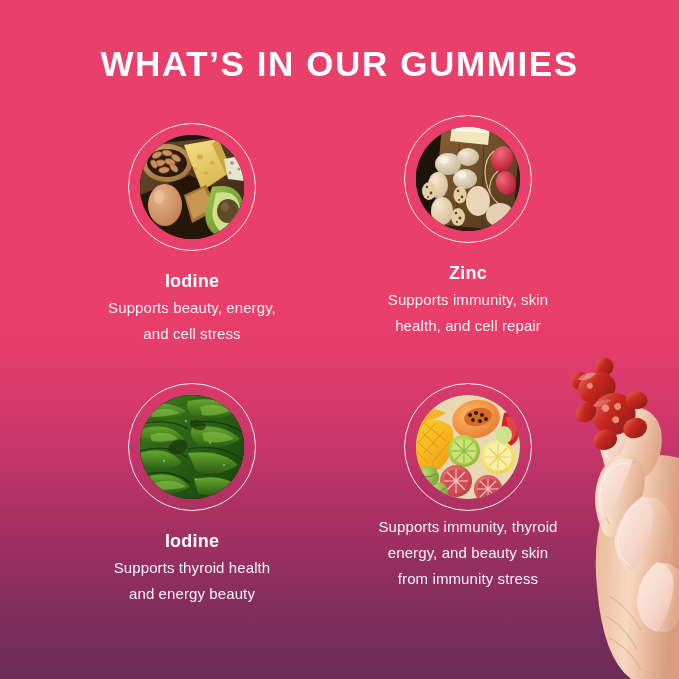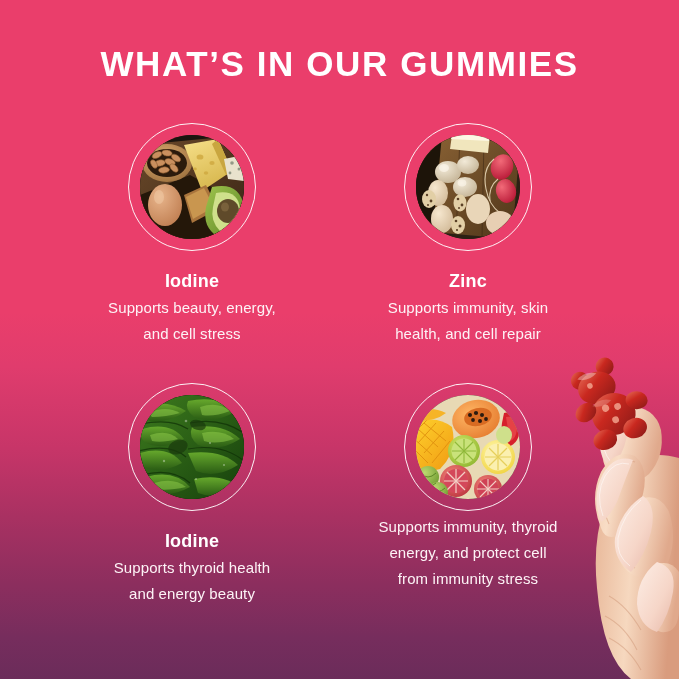--- a/index.html
+++ b/index.html
@@ -30,21 +30,21 @@
     font-size:35px;
     font-weight:bold;
     letter-spacing:1.6px;
     line-height:44px;
     white-space:nowrap;
   }
 
   
   .item{position:absolute;width:300px;text-align:center;}
   #item-biotin {left:42px; top:123px;}
-  #item-zinc   {left:318px;top:123px;text-align:center;}
+  #item-zinc   {left:318px;top:115px;text-align:center;}
   #item-iodine {left:42px; top:383px;}
   #item-vit    {left:318px;top:383px;}
 
   .ring{
     position:relative;
     width:128px;height:128px;
     margin:0 auto;
     border-radius:50%;
     border:1.6px solid rgba(255,255,255,.93);
     box-sizing:border-box;
@@ -409,21 +409,21 @@
               <path d="M6 88 Q13 94 20 88"></path>
             <path d="M15 93 Q22 100 29 93"></path>
           </g>
 
           <ellipse cx="88" cy="40" rx="8" ry="9" fill="#cfe08b"></ellipse>
         </svg>
       </div>
     </div>
     <div class="desc">
       <span>Supports immunity, thyroid</span>
-      <span>energy, and protect cell</span>
+      <span>energy, and beauty skin</span>
       <span>from immunity stress</span>
     </div>
   </div>
 
   <div id="hand">
     <svg viewBox="0 0 122 341" width="122" height="341">
       <defs>
         <linearGradient id="skin" x1="0" y1="0" x2="1" y2="0.3">
           <stop offset="0" stop-color="#f2c9ac"></stop>
           <stop offset="0.45" stop-color="#f8ddc6"></stop>

